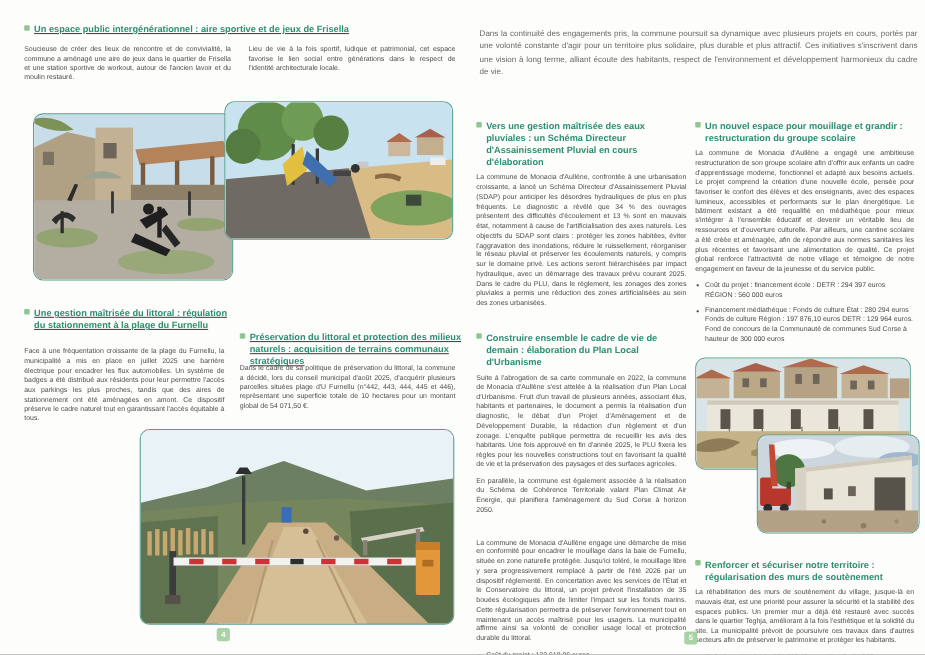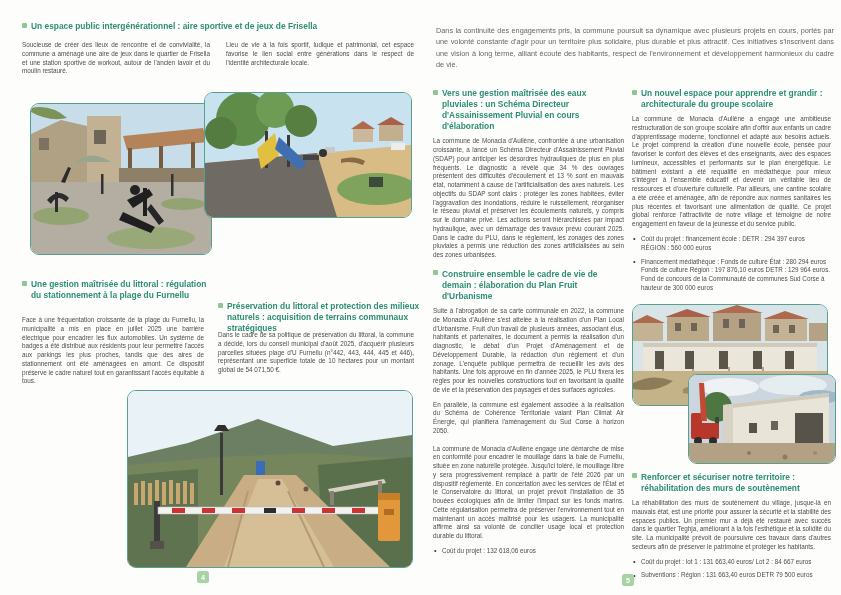--- a/index.html
+++ b/index.html
@@ -1,19 +1,19 @@
 <!DOCTYPE html>
 <html><head>
 <meta charset="utf-8">
 <style>
   html,body{margin:0;padding:0;background:#9a9a9a;}
   .canvas{position:relative;width:841px;height:595px;background:#fdfdfb;overflow:hidden;
           font-family:"Liberation Sans", sans-serif;color:#4c4c4c;}
   .page{position:absolute;top:0;height:595px;}
-  #page-left{left:0;width:421px;}
+  #page-left{left:0;width:421px;text-decoration:underline;}
   #page-right{left:421px;width:420px;}
 
   .abs{position:absolute;}
   .sec-head{color:#2d8e74;font-weight:bold;font-size:8.4px;line-height:1.32;position:relative;padding-left:9px;}
   .sec-head .marker{position:absolute;left:0;top:1.5px;width:5px;height:5px;background:#8fc793;border-radius:1px;}
   .body-txt{font-size:6.35px;line-height:1.38;color:#4d4d4d;text-align:justify;}
   p{margin:0 0 6px;}
 
   
   .l-head1{left:22px;top:21px;width:392px;}
@@ -35,21 +35,21 @@
 
   .badge{position:absolute;width:12px;height:12px;background:#a9d3a4;border-radius:2.5px;color:#fff;
          font-size:7px;font-weight:bold;display:flex;align-items:center;justify-content:center;}
   .badgeL{left:197px;top:571px;}
   .badgeR{left:201px;top:574px;}
 
   
   .r-intro{left:15px;top:25px;width:398px;color:#666;font-size:7.3px;line-height:1.55;text-align:justify;}
   .r-colL{left:12px;top:88px;width:191px;}
   .r-colR{left:211px;top:88px;width:199px;}
-  .r-sec{margin-bottom:9px;}
+  .r-sec{margin-bottom:9px;margin-top:21px;}
   .r-sec .sec-head{margin-bottom:5px;}
   .bullets{margin:2px 0 0;padding:0;list-style:none;}
   .bullets li{position:relative;padding-left:9px;margin-bottom:5px;font-size:6.3px;line-height:1.4;color:#4d4d4d;text-align:left;}
   .bullets li::before{content:"•";position:absolute;left:1px;top:-0.5px;color:#3d3d3d;font-size:7.5px;}
   .photo-stack{position:relative;height:164px;margin:3px 0 6px;}
 </style>
 </head>
 <body>
 
 <div class="canvas">
@@ -197,41 +197,41 @@
         <div class="sec-head">
           <span class="marker"></span>
           <span>Vers une gestion maîtrisée des eaux pluviales : un Schéma Directeur d'Assainissement Pluvial en cours d'élaboration</span>
         </div>
         <p class="body-txt">La commune de Monacia d'Aullène, confrontée à une urbanisation croissante, a lancé un Schéma Directeur d'Assainissement Pluvial (SDAP) pour anticiper les désordres hydrauliques de plus en plus fréquents. Le diagnostic a révélé que 34 % des ouvrages présentent des difficultés d'écoulement et 13 % sont en mauvais état, notamment à cause de l'artificialisation des axes naturels. Les objectifs du SDAP sont clairs : protéger les zones habitées, éviter l'aggravation des inondations, réduire le ruissellement, réorganiser le réseau pluvial et préserver les écoulements naturels, y compris sur le domaine privé. Les actions seront hiérarchisées par impact hydraulique, avec un démarrage des travaux prévu courant 2025. Dans le cadre du PLU, dans le règlement, les zonages des zones pluviales a permis une réduction des zones artificialisées au sein des zones urbanisées.</p>
       </div>
 
       <div class="r-sec">
         <div class="sec-head">
           <span class="marker"></span>
-          <span>Construire ensemble le cadre de vie de demain : élaboration du Plan Fruit d'Urbanisme</span>
+          <span>Construire ensemble le cadre de vie de demain : élaboration du Plan Local d'Urbanisme</span>
         </div>
         <p class="body-txt">Suite à l'abrogation de sa carte communale en 2022, la commune de Monacia d'Aullène s'est attelée à la réalisation d'un Plan Local d'Urbanisme. Fruit d'un travail de plusieurs années, associant élus, habitants et partenaires, le document a permis la réalisation d'un diagnostic, le débat d'un Projet d'Aménagement et de Développement Durable, la rédaction d'un règlement et d'un zonage. L'enquête publique permettra de recueillir les avis des habitants. Une fois approuvé en fin d'année 2025, le PLU fixera les règles pour les nouvelles constructions tout en favorisant la qualité de vie et la préservation des paysages et des surfaces agricoles.</p>
         <p class="body-txt">En parallèle, la commune est également associée à la réalisation du Schéma de Cohérence Territoriale valant Plan Climat Air Énergie, qui planifiera l'aménagement du Sud Corse à horizon 2050.</p>
       </div>
 
       <div class="r-sec">
         <p class="body-txt">La commune de Monacia d'Aullène engage une démarche de mise en conformité pour encadrer le mouillage dans la baie de Furnellu, située en zone naturelle protégée. Jusqu'ici toléré, le mouillage libre y sera progressivement remplacé à partir de l'été 2026 par un dispositif réglementé. En concertation avec les services de l'État et le Conservatoire du littoral, un projet prévoit l'installation de 35 bouées écologiques afin de limiter l'impact sur les fonds marins. Cette régularisation permettra de préserver l'environnement tout en maintenant un accès maîtrisé pour les usagers. La municipalité affirme ainsi sa volonté de concilier usage local et protection durable du littoral.</p>
         <ul class="bullets">
           <li>Coût du projet : 132 618,06 euros</li>
 
         </ul>
       </div>
     </div>
 
     <div class="abs r-colR">
 
       <div class="r-sec">
         <div class="sec-head">
           <span class="marker"></span>
-          <span>Un nouvel espace pour apprendre et grandir : architecturale du groupe scolaire</span>
+          <span>Un nouvel espace pour mouillage et grandir : restructuration du groupe scolaire</span>
         </div>
         <p class="body-txt">La commune de Monacia d'Aullène a engagé une ambitieuse restructuration de son groupe scolaire afin d'offrir aux enfants un cadre d'apprentissage moderne, fonctionnel et adapté aux besoins actuels. Le projet comprend la création d'une nouvelle école, pensée pour favoriser le confort des élèves et des enseignants, avec des espaces lumineux, accessibles et performants sur le plan énergétique. Le bâtiment existant a été requalifié en médiathèque pour mieux s'intégrer à l'ensemble éducatif et devenir un véritable lieu de ressources et d'ouverture culturelle. Par ailleurs, une cantine scolaire a été créée et aménagée, afin de répondre aux normes sanitaires les plus récentes et favorisant une alimentation de qualité. Ce projet global renforce l'attractivité de notre village et témoigne de notre engagement en faveur de la jeunesse et du service public.</p>
         <ul class="bullets">
           <li>Coût du projet : financement école : DETR : 294 397 euros RÉGION : 560 000 euros</li>
           <li>Financement médiathèque : Fonds de culture État : 280 294 euros Fonds de culture Région : 197 876,10 euros DETR : 129 964 euros. Fond de concours de la Communauté de communes Sud Corse à hauteur de 300 000 euros</li>
         </ul>
       </div>
 
       <div class="photo-stack">
 
@@ -301,21 +301,21 @@
             <circle cx="60" cy="78" r="2" fill="#8d7c60"></circle>
             <circle cx="96" cy="82" r="2.5" fill="#8d7c60"></circle>
             <circle cx="126" cy="78" r="2" fill="#9d8c6c"></circle>
           </svg>
         </div>
       </div>
 
       <div class="r-sec">
         <div class="sec-head">
           <span class="marker"></span>
-          <span>Renforcer et sécuriser notre territoire : réhabilitation des murs de soutènement</span>
+          <span>Renforcer et sécuriser notre territoire : régularisation des murs de soutènement</span>
         </div>
         <p class="body-txt">La réhabilitation des murs de soutènement du village, jusque-là en mauvais état, est une priorité pour assurer la sécurité et la stabilité des espaces publics. Un premier mur a déjà été restauré avec succès dans le quartier Teghja, améliorant à la fois l'esthétique et la solidité du site. La municipalité prévoit de poursuivre ces travaux dans d'autres secteurs afin de préserver le patrimoine et protéger les habitants.</p>
         <ul class="bullets">
           <li>Coût du projet : lot 1 : 131 663,40 euros/ Lot 2 : 84 667 euros</li>
           <li>Subventions : Région : 131 663,40 euros DETR 79 500 euros</li>
         </ul>
       </div>
     </div>
 
     <div class="badge badgeR">5</div>

